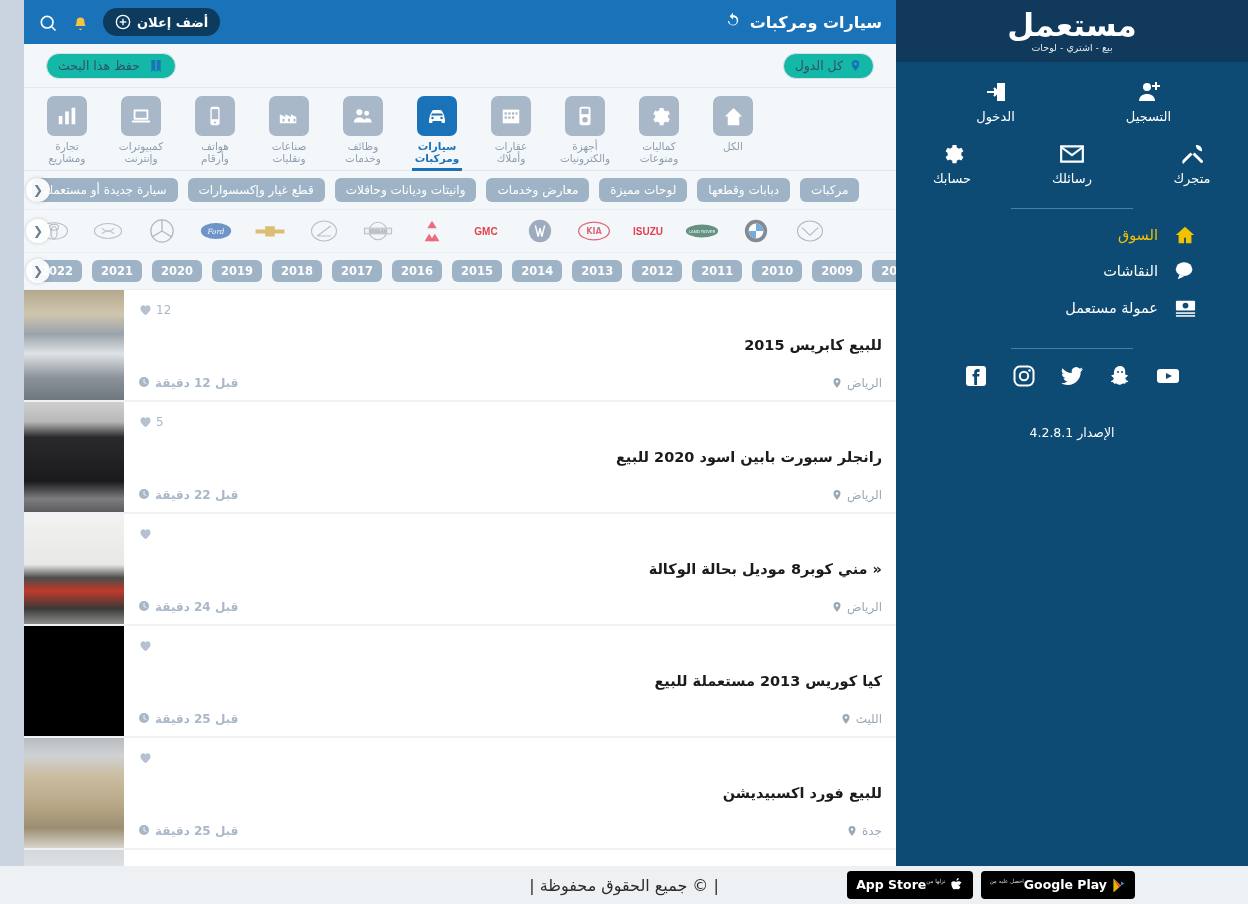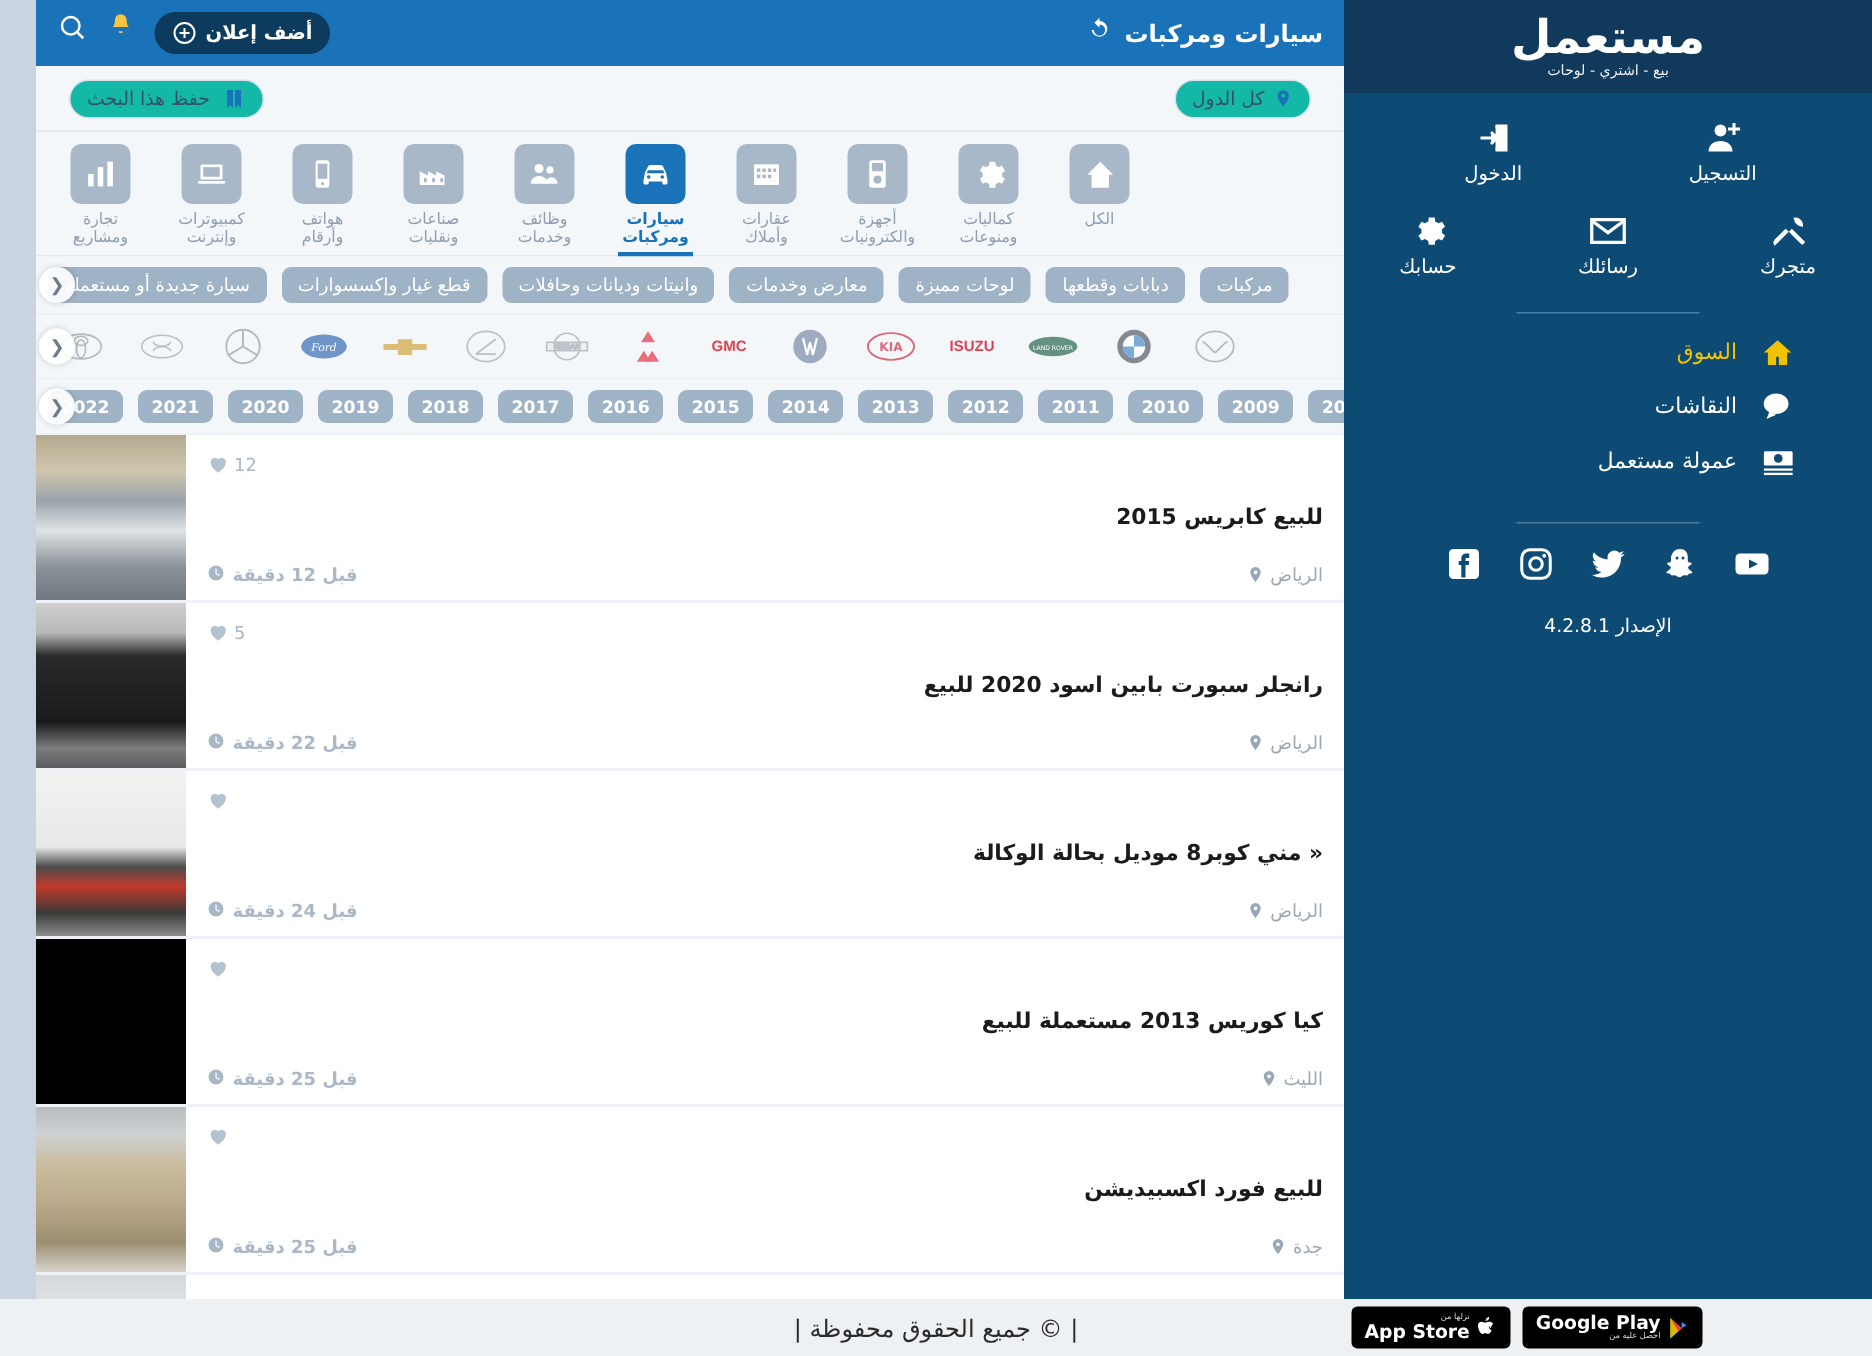--- a/index.html
+++ b/index.html
@@ -47,35 +47,35 @@
   .nav-ico svg { fill:#fff; }
   .nav-item.active .nav-ico svg { fill:#f2c200; }
   .nav-lbl { font-size:14.5px; color:#fff; }
   .nav-item.active .nav-lbl { color:#f2c200; }
 
   .side-sep2 { width:122px; height:1px; background:#4a7fa0; margin:22px auto 14px; }
 
   .social-row { display:flex; justify-content:center; gap:22px; }
   .social { width:26px; height:26px; display:flex; align-items:center; justify-content:center; cursor:pointer; }
   .social svg { fill:#fff; }
-  .version { margin-top:20px; font-size:12.5px; color:#ffffff; }
+  .version { margin-top:36px; font-size:12.5px; color:#ffffff; }
 
   
   .main {
     position:absolute; top:0; left:24px; width:872px; height:866px;
     background:#ffffff; overflow:hidden;
   }
   .topbar {
     height:44px; background:#1a72b8; display:flex; align-items:center;
     padding:0 14px; justify-content:space-between;
   }
   .topbar-right { display:flex; align-items:center; gap:8px; }
   .top-title { color:#fff; font-size:16px; font-weight:bold; }
   .refresh-ico svg { fill:#ffffff; }
-  .topbar-left { display:flex; align-items:flex-start; gap:14px; }
+  .topbar-left { display:flex; align-items:flex-end; gap:14px; }
   .add-btn {
     background:#0d3b5e; color:#fff; border-radius:16px; height:28px;
     display:flex; align-items:center; gap:6px; padding:0 12px;
     font-size:13px; font-weight:bold; cursor:pointer;
   }
   .add-btn svg { fill:#fff; }
   .bell svg { fill:#f5c542; }
   .search-ico svg { stroke:#fff; fill:none; stroke-width:2; }
 
   .filterbar {
@@ -186,21 +186,21 @@
   }
   .copy {
     position:absolute; left:0; right:0; text-align:center;
     font-size:16px; color:#2b2b2b;
   }
   .store-row { position:absolute; right:113px; display:flex; gap:8px; }
   .store-badge {
     height:28px; background:#000; border-radius:4px; color:#fff;
     display:flex; align-items:center; gap:5px; padding:0 9px; cursor:pointer;
   }
-  .store-badge .sb-t { display:flex; flex-direction:column; line-height:1; align-items:flex-start; }
+  .store-badge .sb-t { display:flex; flex-direction:row; line-height:1; align-items:flex-start; }
   .sb-small { font-size:5.5px; color:#dcdcdc; }
   .sb-big { font-size:12.5px; font-weight:bold; }
 </style>
 </head>
 <body>
 
 <div class="page">
 
   <aside class="sidebar">
 

